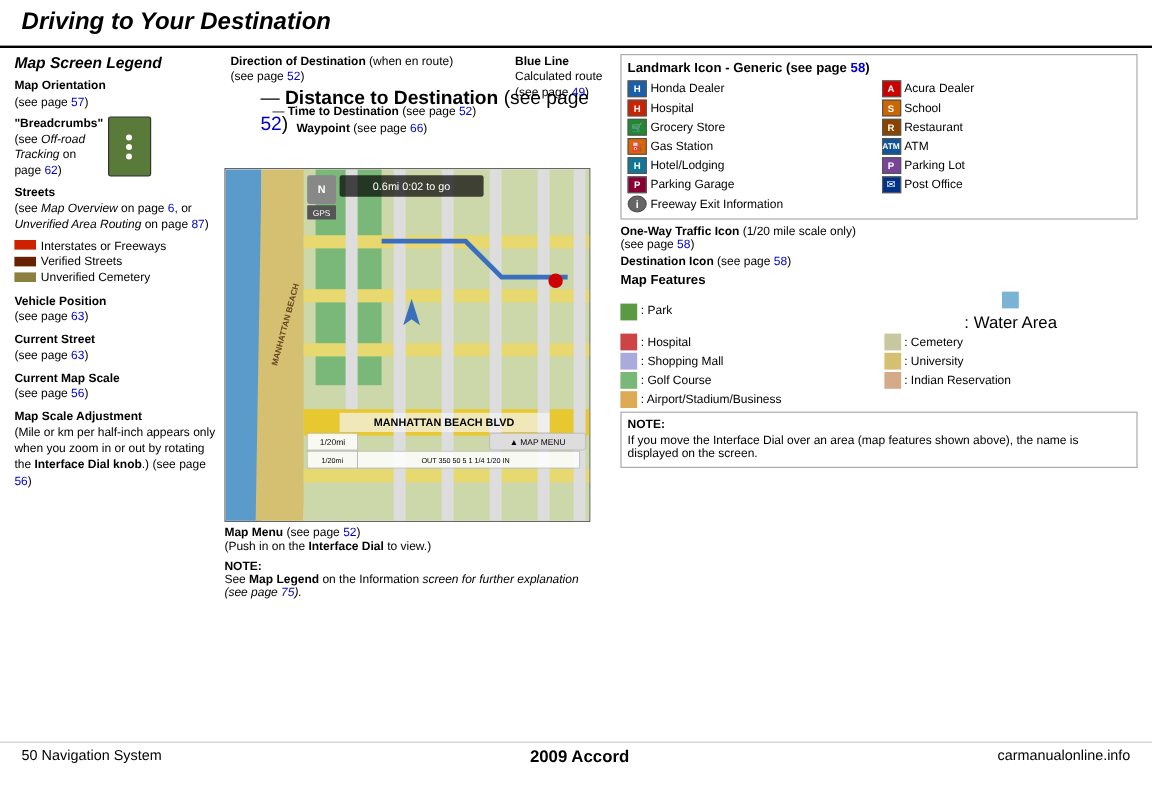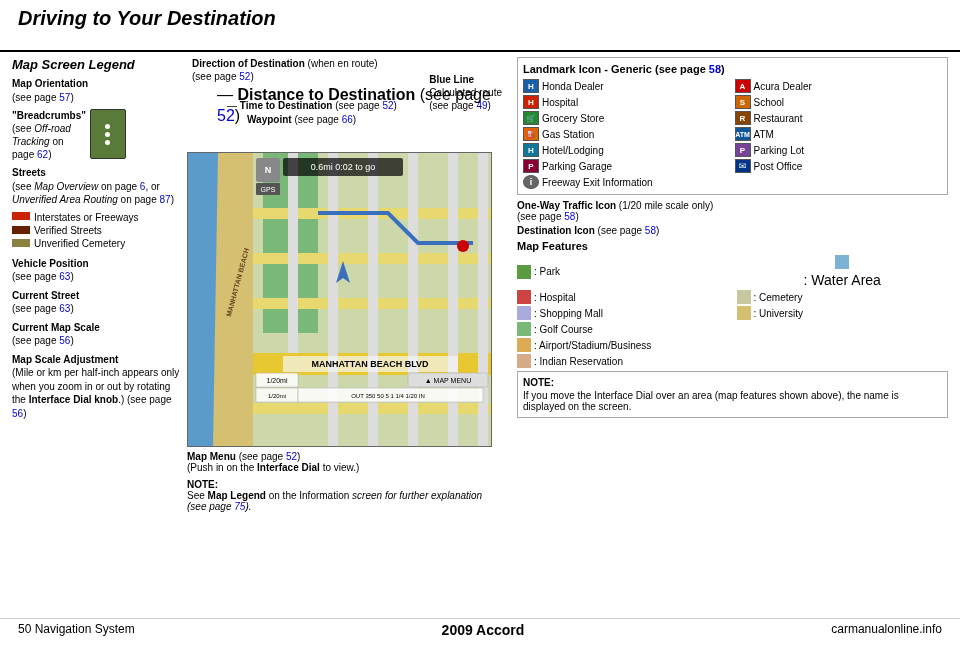--- a/index.html
+++ b/index.html
@@ -44,21 +44,21 @@
       line-height: 1.35;
       margin-bottom: 5px;
     }
     .ann-block strong { font-weight: bold; }
   </style>
 </head>
 <body>
 
 <div>
 
-  <div style="padding: 7px 18px 20px 18px; border-bottom: 2px solid #000; margin-bottom: 0;">
+  <div style="padding: 7px 18px 8px 18px; border-bottom: 2px solid #000; margin-bottom: 0;">
     <h1 style="font-size: 20px; font-weight: bold; font-style: italic;">Driving to Your Destination</h1>
   </div>
 
   <div class="full-layout">
 
     <div class="col-left">
       <div style="font-size:13px;font-weight:bold;font-style:italic;margin-bottom:5px;">Map Screen Legend</div>
 
       <div class="ann-block">
         <strong>Map Orientation</strong><br>
@@ -127,21 +127,21 @@
         </div>
         <div style="position:absolute;top:28px;left:30px;font-size:16px;line-height:1.3;">
           — <strong>Distance to Destination</strong> (see page <a href="#">52</a>)
         </div>
         <div style="position:absolute;top:42px;left:40px;font-size:10px;line-height:1.3;">
           — <strong>Time to Destination</strong> (see page <a href="#">52</a>)
         </div>
         <div style="position:absolute;top:56px;left:60px;font-size:10px;line-height:1.3;">
           <strong>Waypoint</strong> (see page <a href="#">66</a>)
         </div>
-        <div style="position:absolute;top:16px;right:5px;font-size:10px;line-height:1.3;">
+        <div style="position:absolute;top:0;right:5px;font-size:10px;line-height:1.3;">
           <strong>Blue Line</strong><br>
           Calculated route<br>
           (see page <a href="#">49</a>)
         </div>
       </div>
 
       <div style="width:305px;height:295px;position:relative;border:1px solid #666;overflow:hidden;">
         <svg width="305" height="295" style="position:absolute;top:0;left:0;">
 
           <rect x="0" y="0" width="30" height="295" fill="#5a9bcc"></rect>
@@ -317,27 +317,27 @@
             <span>: Shopping Mall</span>
           </div>
           <div style="display:flex;align-items:center;gap:3px;font-size:10px;">
             <div style="width:14px;height:14px;background:#d4c070;flex-shrink:0;"></div>
             <span>: University</span>
           </div>
           <div style="display:flex;align-items:center;gap:3px;font-size:10px;">
             <div style="width:14px;height:14px;background:#7ab87a;flex-shrink:0;"></div>
             <span>: Golf Course</span>
           </div>
+          <div style="display:flex;align-items:center;gap:3px;font-size:10px;">
+            <div style="width:14px;height:14px;background:#d4aa88;flex-shrink:0;"></div>
+            <span>: Indian Reservation</span>
+          </div>
           <div style="display:flex;align-items:center;gap:3px;font-size:10px;grid-column:1/-1;">
             <div style="width:14px;height:14px;background:#ddaa55;flex-shrink:0;"></div>
             <span>: Airport/Stadium/Business</span>
-          </div>
-          <div style="display:flex;align-items:center;gap:3px;font-size:10px;">
-            <div style="width:14px;height:14px;background:#d4aa88;flex-shrink:0;"></div>
-            <span>: Indian Reservation</span>
           </div>
         </div>
       </div>
 
       <div style="border:1px solid #aaa;padding:5px;margin-top:3px;font-size:10px;">
         <div style="font-weight:bold;margin-bottom:2px;">NOTE:</div>
         <div>If you move the Interface Dial over an area (map features shown above), the name is displayed on the screen.</div>
       </div>
     </div>
   </div>

